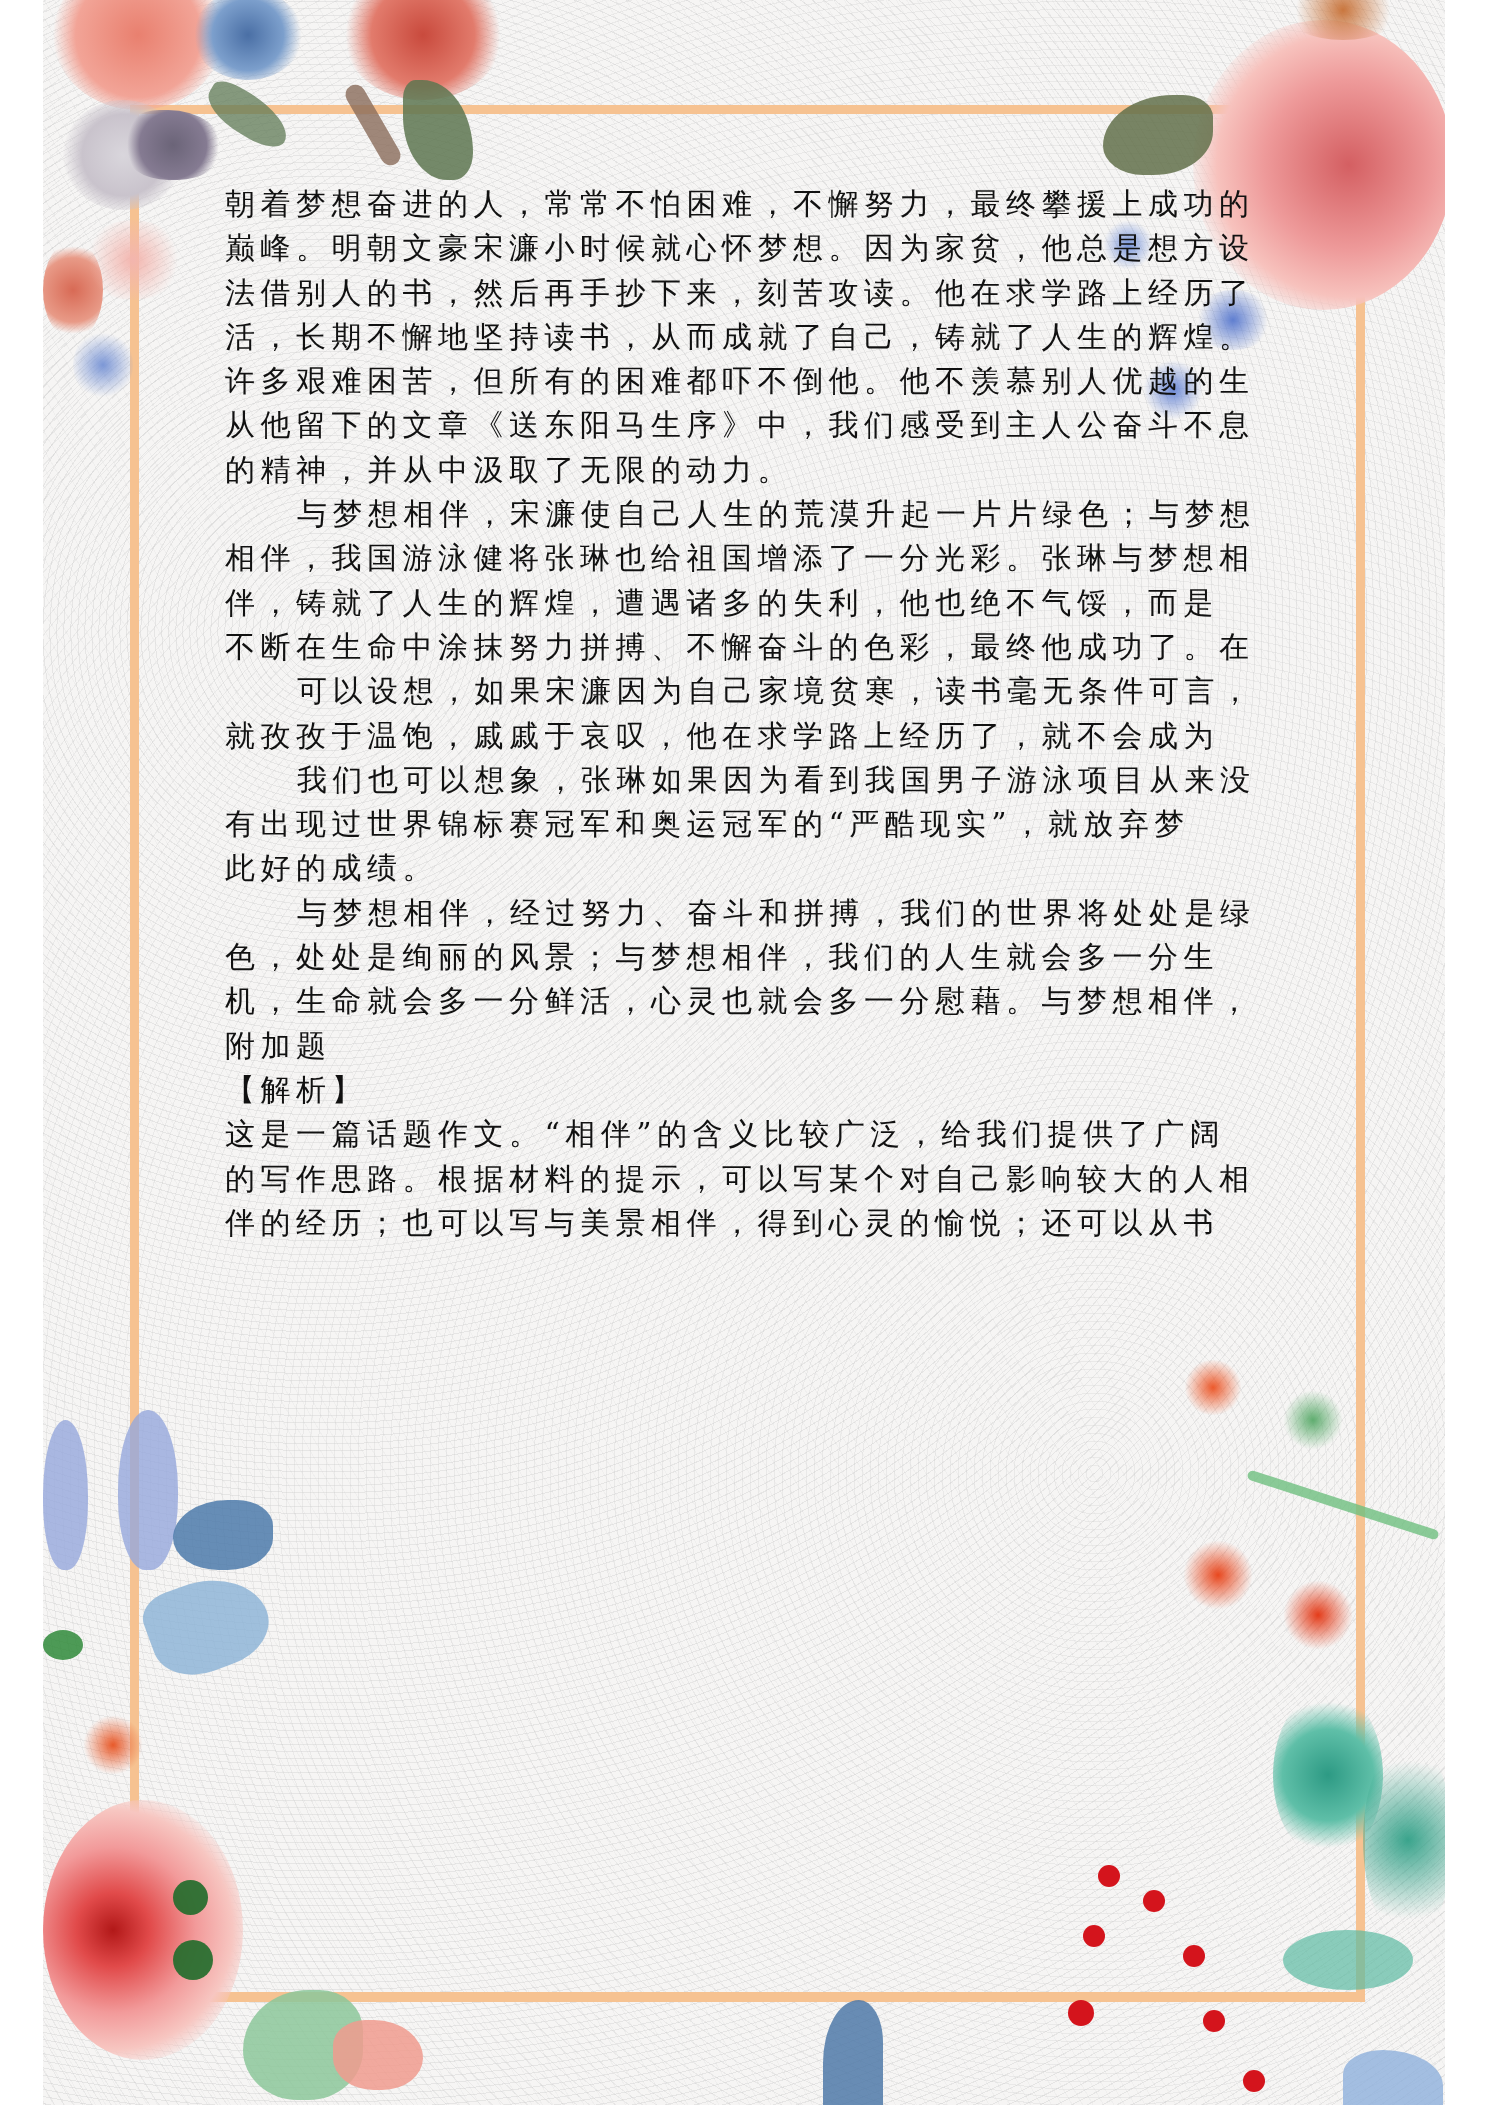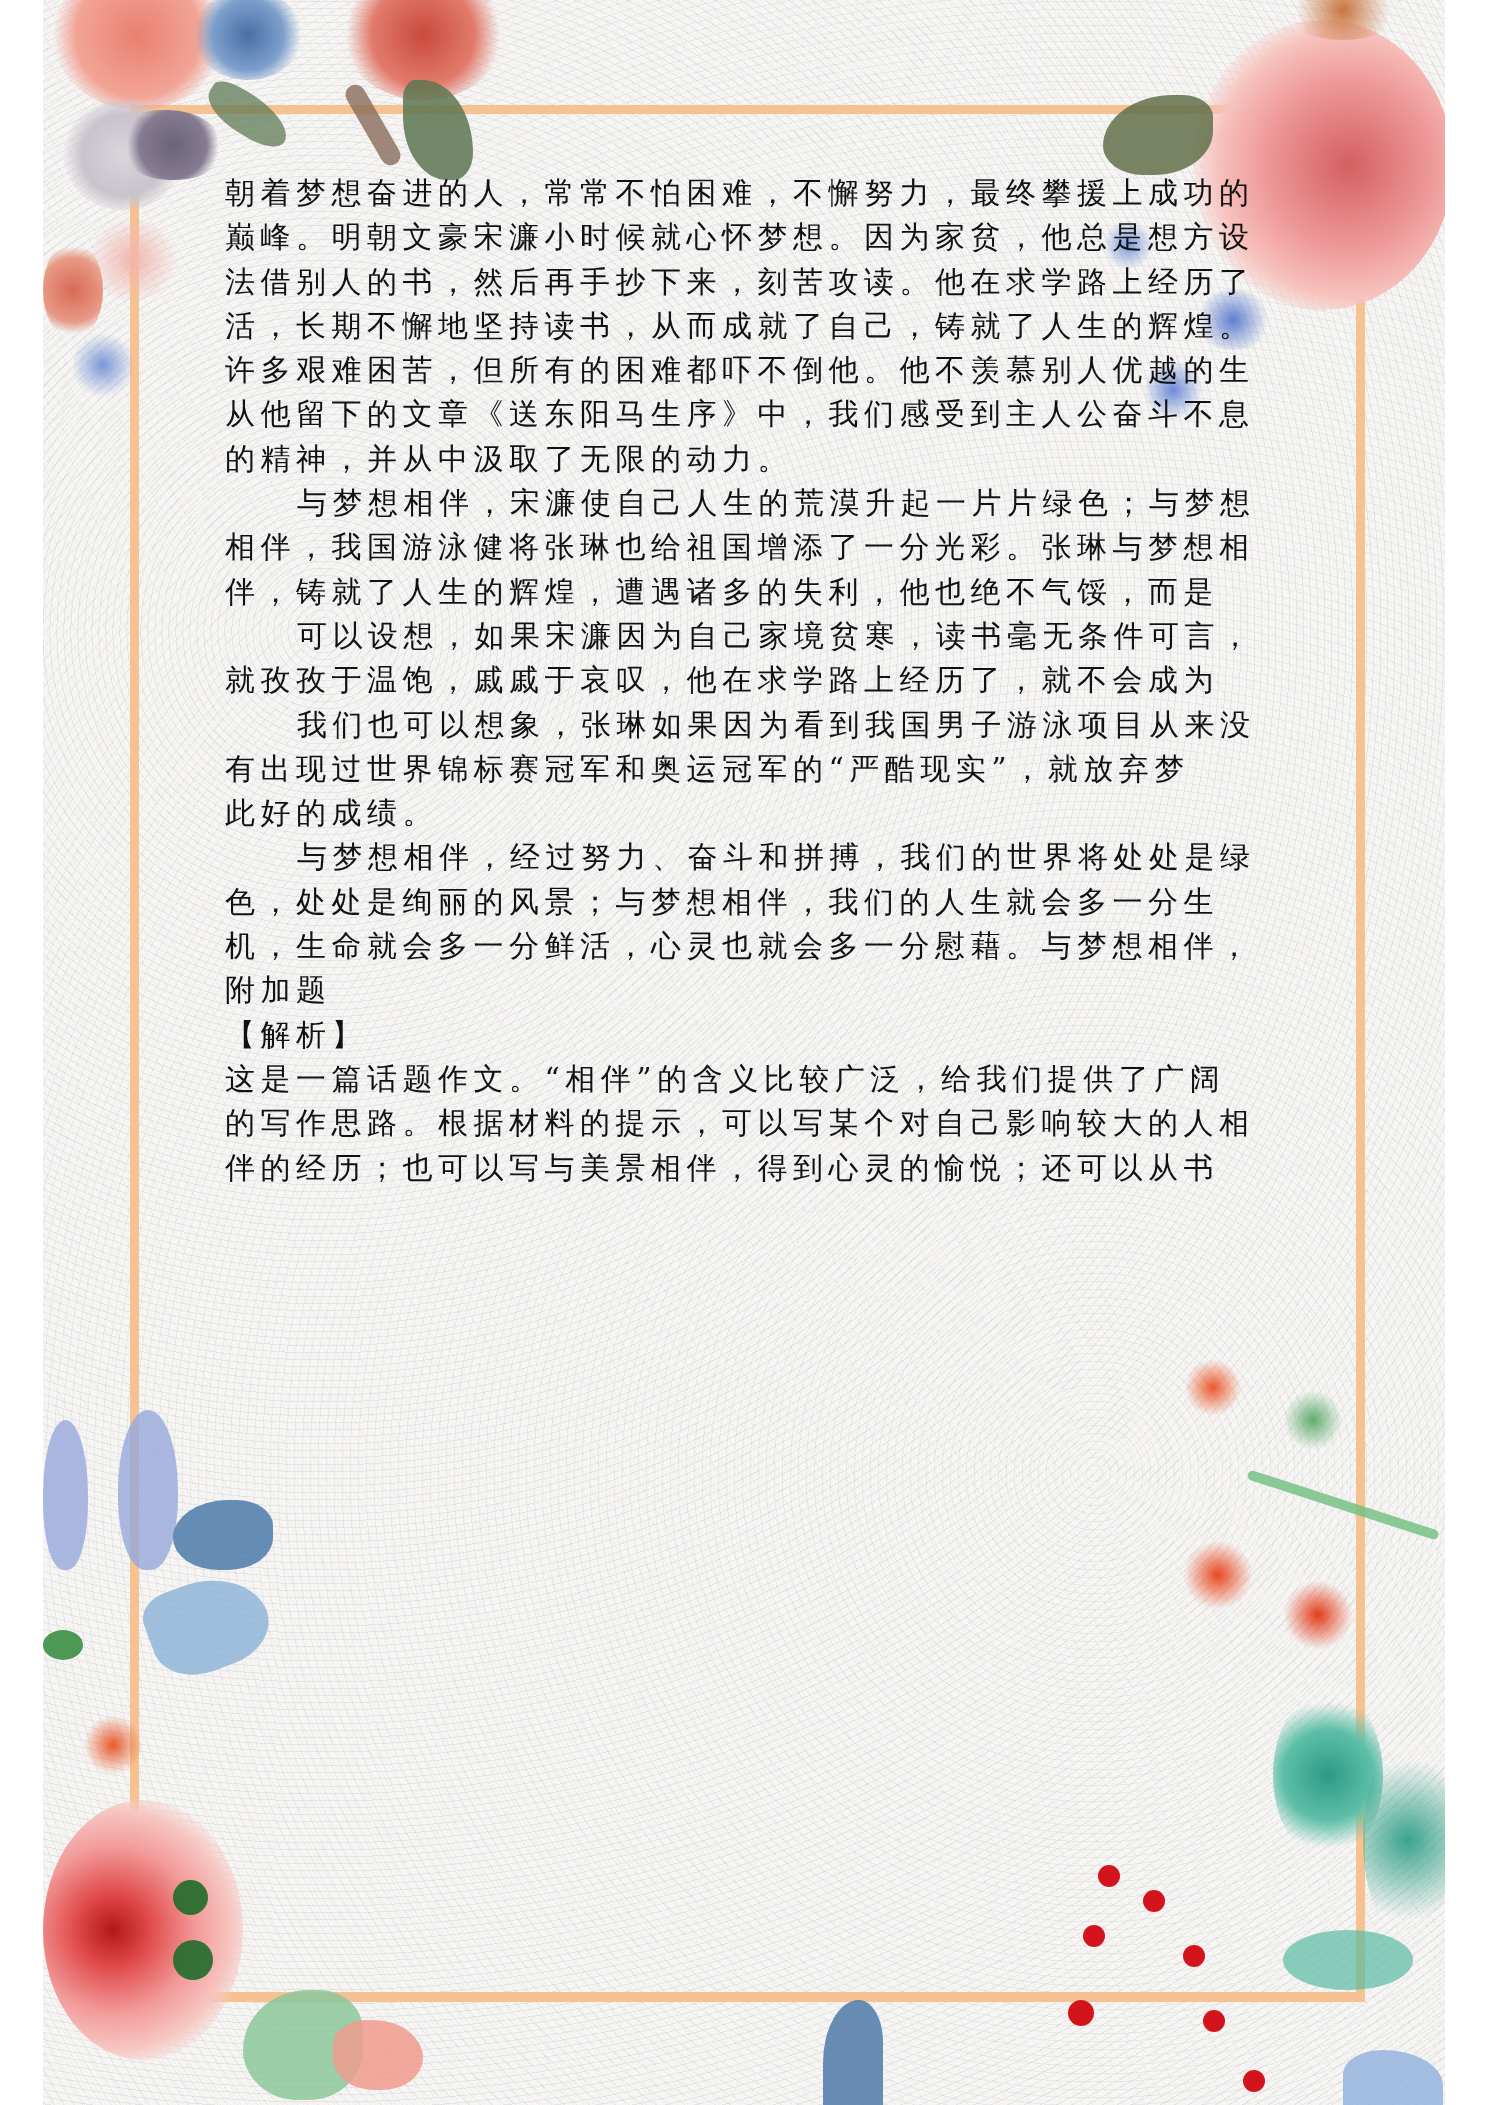--- a/index.html
+++ b/index.html
@@ -14,21 +14,21 @@
     overflow:hidden;
   }
   .frame-line { position:absolute; background:#f6c291; }
   .frame-top { left:87px; top:105px; width:1231px; height:9px; }
   .frame-bottom { left:87px; top:1992px; width:1231px; height:10px; }
   .frame-left { left:87px; top:105px; width:9px; height:1897px; }
   .frame-right { left:1313px; top:105px; width:9px; height:1897px; }
 
   .deco { position:absolute; border-radius:50%; }
   .text-block {
-    position:absolute; left:225px; top:171px; width:1050px;
+    position:absolute; left:225px; top:182px; width:1050px;
     font-family:"DejaVu Serif", "Liberation Serif", serif;
     font-size:30px; color:#111; letter-spacing:5.5px;
   }
   .line { height:44.3px; line-height:44.3px; white-space:nowrap; }
   .indent { padding-left:72px; }
 </style>
 </head>
 <body>
 
 <div class="page">
@@ -104,20 +104,21 @@
     <div class="line">朝着梦想奋进的人，常常不怕困难，不懈努力，最终攀援上成功的</div>
     <div class="line">巅峰。明朝文豪宋濂小时候就心怀梦想。因为家贫，他总是想方设</div>
     <div class="line">法借别人的书，然后再手抄下来，刻苦攻读。他在求学路上经历了</div>
     <div class="line">活，长期不懈地坚持读书，从而成就了自己，铸就了人生的辉煌。</div>
     <div class="line">许多艰难困苦，但所有的困难都吓不倒他。他不羡慕别人优越的生</div>
     <div class="line">从他留下的文章《送东阳马生序》中，我们感受到主人公奋斗不息</div>
     <div class="line">的精神，并从中汲取了无限的动力。</div>
     <div class="line indent">与梦想相伴，宋濂使自己人生的荒漠升起一片片绿色；与梦想</div>
     <div class="line">相伴，我国游泳健将张琳也给祖国增添了一分光彩。张琳与梦想相</div>
     <div class="line">伴，铸就了人生的辉煌，遭遇诸多的失利，他也绝不气馁，而是</div>
+    <div class="line">不断在生命中涂抹努力拼搏、不懈奋斗的色彩，最终他成功了。在</div>
     <div class="line indent">可以设想，如果宋濂因为自己家境贫寒，读书毫无条件可言，</div>
     <div class="line">就孜孜于温饱，戚戚于哀叹，他在求学路上经历了，就不会成为</div>
     <div class="line indent">我们也可以想象，张琳如果因为看到我国男子游泳项目从来没</div>
     <div class="line">有出现过世界锦标赛冠军和奥运冠军的“严酷现实”，就放弃梦</div>
     <div class="line">此好的成绩。</div>
     <div class="line indent">与梦想相伴，经过努力、奋斗和拼搏，我们的世界将处处是绿</div>
     <div class="line">色，处处是绚丽的风景；与梦想相伴，我们的人生就会多一分生</div>
     <div class="line">机，生命就会多一分鲜活，心灵也就会多一分慰藉。与梦想相伴，</div>
     <div class="line">附加题</div>
     <div class="line">【解析】</div>

